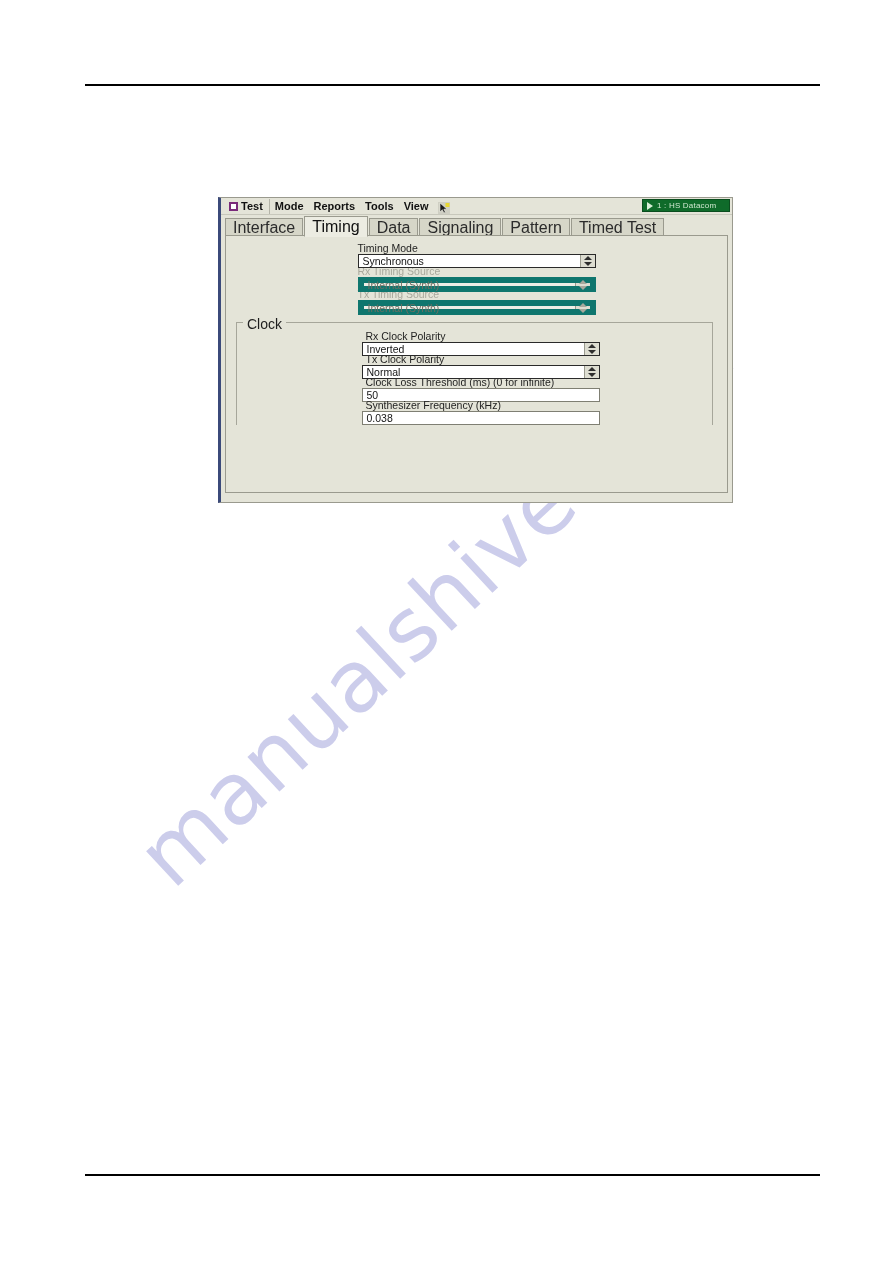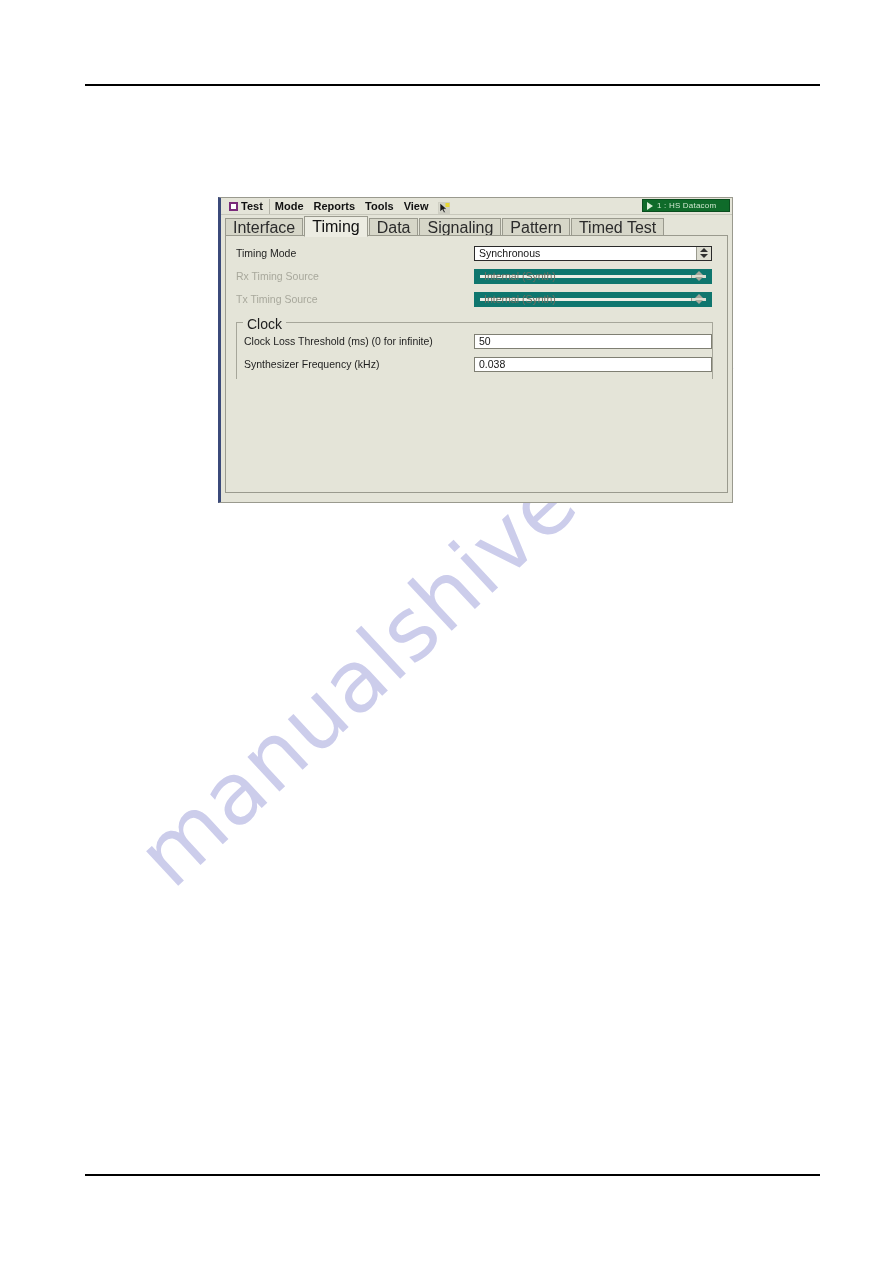--- a/index.html
+++ b/index.html
@@ -174,20 +174,21 @@
     box-sizing: border-box;
     padding: 6px 10px 0 10px;
     position: relative;
   }
 
   .form-row {
     display: flex;
     align-items: center;
     height: 22px;
     margin-bottom: 1px;
+    flex-direction: column;
   }
   .row-label {
     width: 238px;
     font-size: 10.5px;
     color: #1e1e1e;
     white-space: nowrap;
   }
   .row-label.disabled { color: #a8a89c; }
 
   
@@ -368,21 +369,41 @@
         </span>
       </div>
     </div>
 
     <div class="groupbox">
       <div class="group-frame"></div>
       <div class="group-title">Clock</div>
 
       <div class="group-body">
 
-
+        <div class="form-row">
+          <div class="row-label group-inner-label">Rx Clock Polarity</div>
+          <div class="combo strong">
+            <span class="combo-value">Inverted</span>
+            <span class="spinner">
+              <span class="spin-up"></span>
+              <span class="spin-down"></span>
+            </span>
+          </div>
+        </div>
+
+        <div class="form-row">
+          <div class="row-label group-inner-label">Tx Clock Polarity</div>
+          <div class="combo strong">
+            <span class="combo-value">Normal</span>
+            <span class="spinner">
+              <span class="spin-up"></span>
+              <span class="spin-down"></span>
+            </span>
+          </div>
+        </div>
 
         <div class="form-row">
           <div class="row-label group-inner-label">Clock Loss Threshold (ms) (0 for infinite)</div>
           <div class="text-input">50</div>
         </div>
 
         <div class="form-row">
           <div class="row-label group-inner-label">Synthesizer Frequency (kHz)</div>
           <div class="text-input">0.038</div>
         </div>

